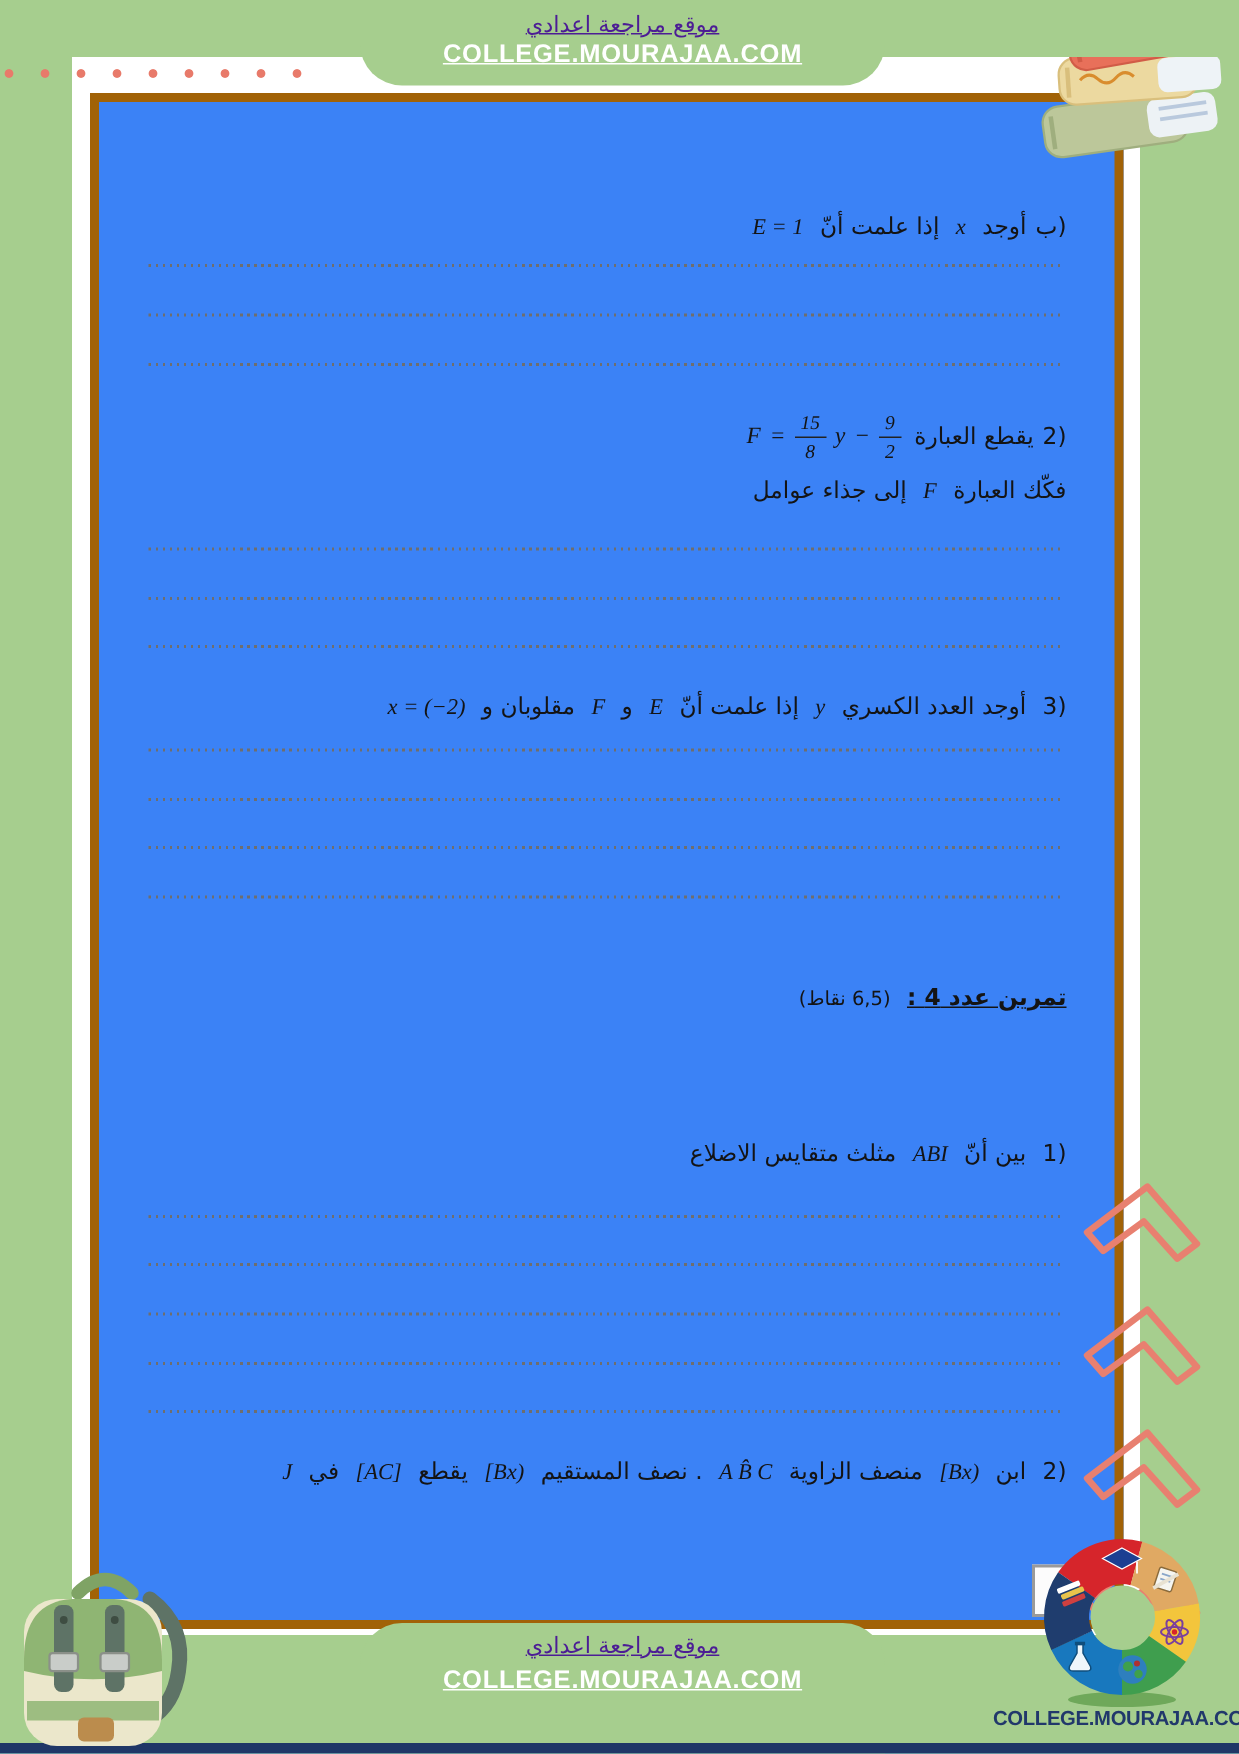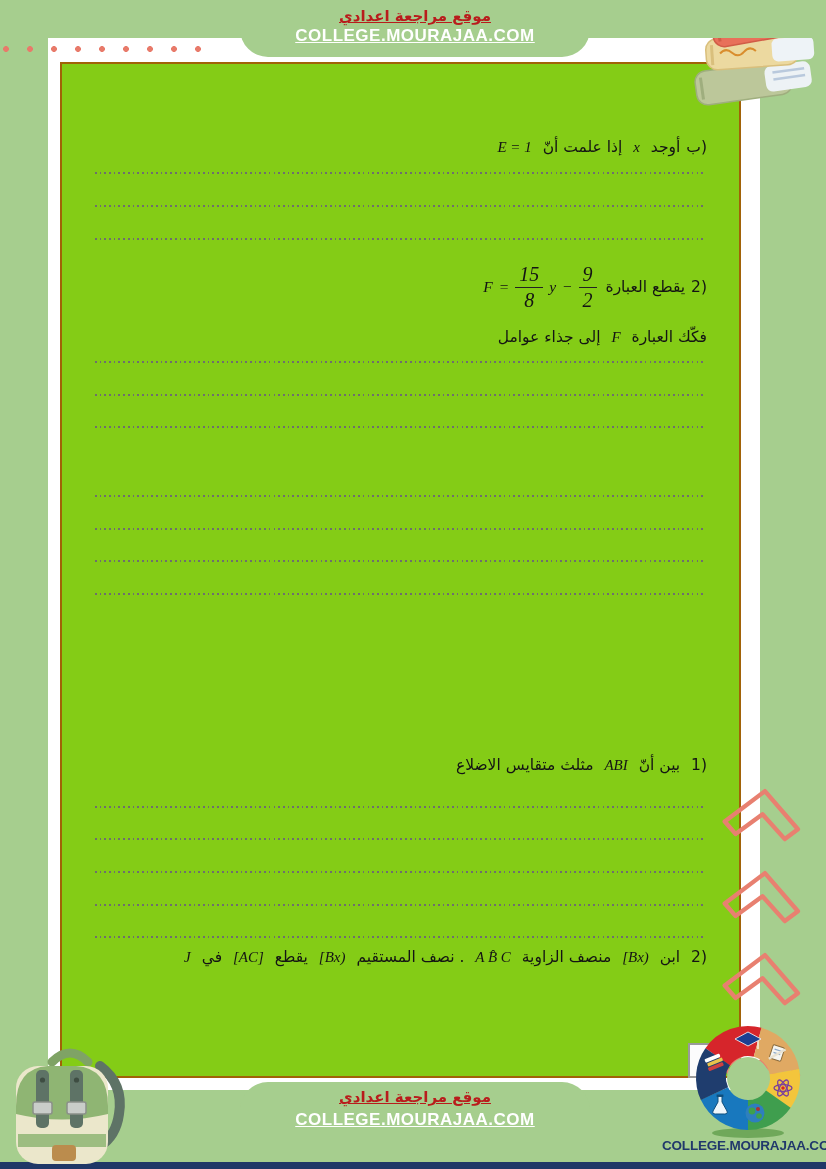--- a/index.html
+++ b/index.html
@@ -8,33 +8,33 @@
     background:#a6ce8e;
     font-family:"DejaVu Sans","Liberation Sans",sans-serif;
     color:#141414;
   }
   .abs{position:absolute;}
 
   
   .paper-mat{left:48px;top:38px;width:712px;height:1052px;background:#ffffff;}
   .page{
     left:60px;top:62px;width:677px;height:1012px;
-    background:#84cc16;border:2px solid #a16207;position:absolute;
+    background:#3b82f6;border:6px solid #a16207;position:absolute;
   }
 
   
   .band{left:0;width:826px;background:#a6ce8e;}
   .band.top{top:0;height:38px;}
   .band.bottom{top:1112px;height:57px;}
   .tab{left:240px;width:350px;background:#a6ce8e;position:absolute;}
   .tab.top{top:0;height:57px;border-radius:0 0 28px 28px;}
   .tab.bottom{top:1082px;height:87px;border-radius:28px 28px 0 0;}
   .site-name{
-    left:240px;width:350px;text-align:center;font-weight:bold;
-    font-size:15px;color:#b91c1c;text-decoration:underline;
+    left:240px;width:350px;text-align:center;font-weight:normal;
+    font-size:15px;color:#4c1d95;text-decoration:underline;
   }
   .site-url{
     left:240px;width:350px;text-align:center;font-weight:bold;
     font-size:17px;color:#ffffff;text-decoration:underline;letter-spacing:.5px;
     font-family:"Liberation Sans",sans-serif;
   }
   .navy-strip{left:0;top:1162px;width:826px;height:7px;background:#1f3767;}
 
   
   .dots{
@@ -57,21 +57,21 @@
   }
   .ex-title{font-weight:bold;text-decoration:underline;font-size:15.5px;}
   .ex-points{font-size:13px;}
   .q2row{display:flex;direction:rtl;align-items:center;height:58px;}
   .formula{
     direction:ltr;unicode-bidi:isolate;display:inline-flex;align-items:center;
     font-family:"Liberation Serif","DejaVu Serif",serif;font-style:italic;
     font-size:15.5px;margin-right:16px;
   }
   .formula > span{margin:0 3px;}
-  .frac{display:inline-flex;flex-direction:column;text-align:center;line-height:1.05;font-size:20px;}
+  .frac{display:inline-flex;flex-direction:column;text-align:center;line-height:1.05;font-size:13px;}
   .frac .num{border-bottom:1.3px solid #222;padding:0 4px 2px;}
   .frac .den{padding-top:2px;}
 
   .dl{ 
     position:absolute;left:33px;width:610px;height:2.4px;
     background-image:repeating-linear-gradient(90deg,#6e6e6e 0 1.6px,rgba(0,0,0,0) 1.6px 4.7px);
   }
 
   .pagenum-box{left:688px;top:1043px;width:24px;height:31px;background:#fcfcfc;border:2px solid #9a9a9a;}
 
@@ -114,53 +114,68 @@
         </span>
       <span>y</span>
       <span>−</span>
       <span class="frac">
           <span class="num">9</span>
           <span class="den">2</span>
         </span>
     </span>
   </div>
 
-  <div class="line" style="top:260px">
+  <div class="line" style="top:246px">
     <span>فكّك العبارة</span>
     <span class="m">F</span>
     <span>إلى جذاء عوامل</span>
   </div>
 
   <div class="dl" style="top:297px"></div>
   <div class="dl" style="top:330px"></div>
   <div class="dl" style="top:362px"></div>
 
+  <div class="line" style="top:390px">
+    <span class="pfx">3)</span>
+    <span>أوجد العدد الكسري</span>
+    <span class="m">y</span>
+    <span>إذا علمت أنّ</span>
+    <span class="m">E</span>
+    <span>و</span>
+    <span class="m">F</span>
+    <span>مقلوبان و</span>
+    <span class="m">x = (−2)</span>
+  </div>
 
   <div class="dl" style="top:431px"></div>
   <div class="dl" style="top:464px"></div>
   <div class="dl" style="top:496px"></div>
   <div class="dl" style="top:529px"></div>
 
+  <div class="line" style="top:584px">
+    <span class="ex-title">تمرين عدد 4 :</span>
+    <span class="ex-points">(6,5 نقاط)</span>
+  </div>
 
 
 
   <div class="line" style="top:688px">
     <span class="pfx">1)</span>
     <span>بين أنّ</span>
     <span class="m">ABI</span>
     <span>مثلث متقايس الاضلاع</span>
   </div>
 
   <div class="dl" style="top:742px"></div>
   <div class="dl" style="top:774px"></div>
   <div class="dl" style="top:807px"></div>
   <div class="dl" style="top:840px"></div>
   <div class="dl" style="top:872px"></div>
 
-  <div class="line" style="top:880px">
+  <div class="line" style="top:900px">
     <span class="pfx">2)</span>
     <span>ابن</span>
     <span class="m">[Bx)</span>
     <span>منصف الزاوية</span>
     <span class="m">A B̂ C</span>
     <span>. نصف المستقيم</span>
     <span class="m">[Bx)</span>
     <span>يقطع</span>
     <span class="m">[AC]</span>
     <span>في</span>

